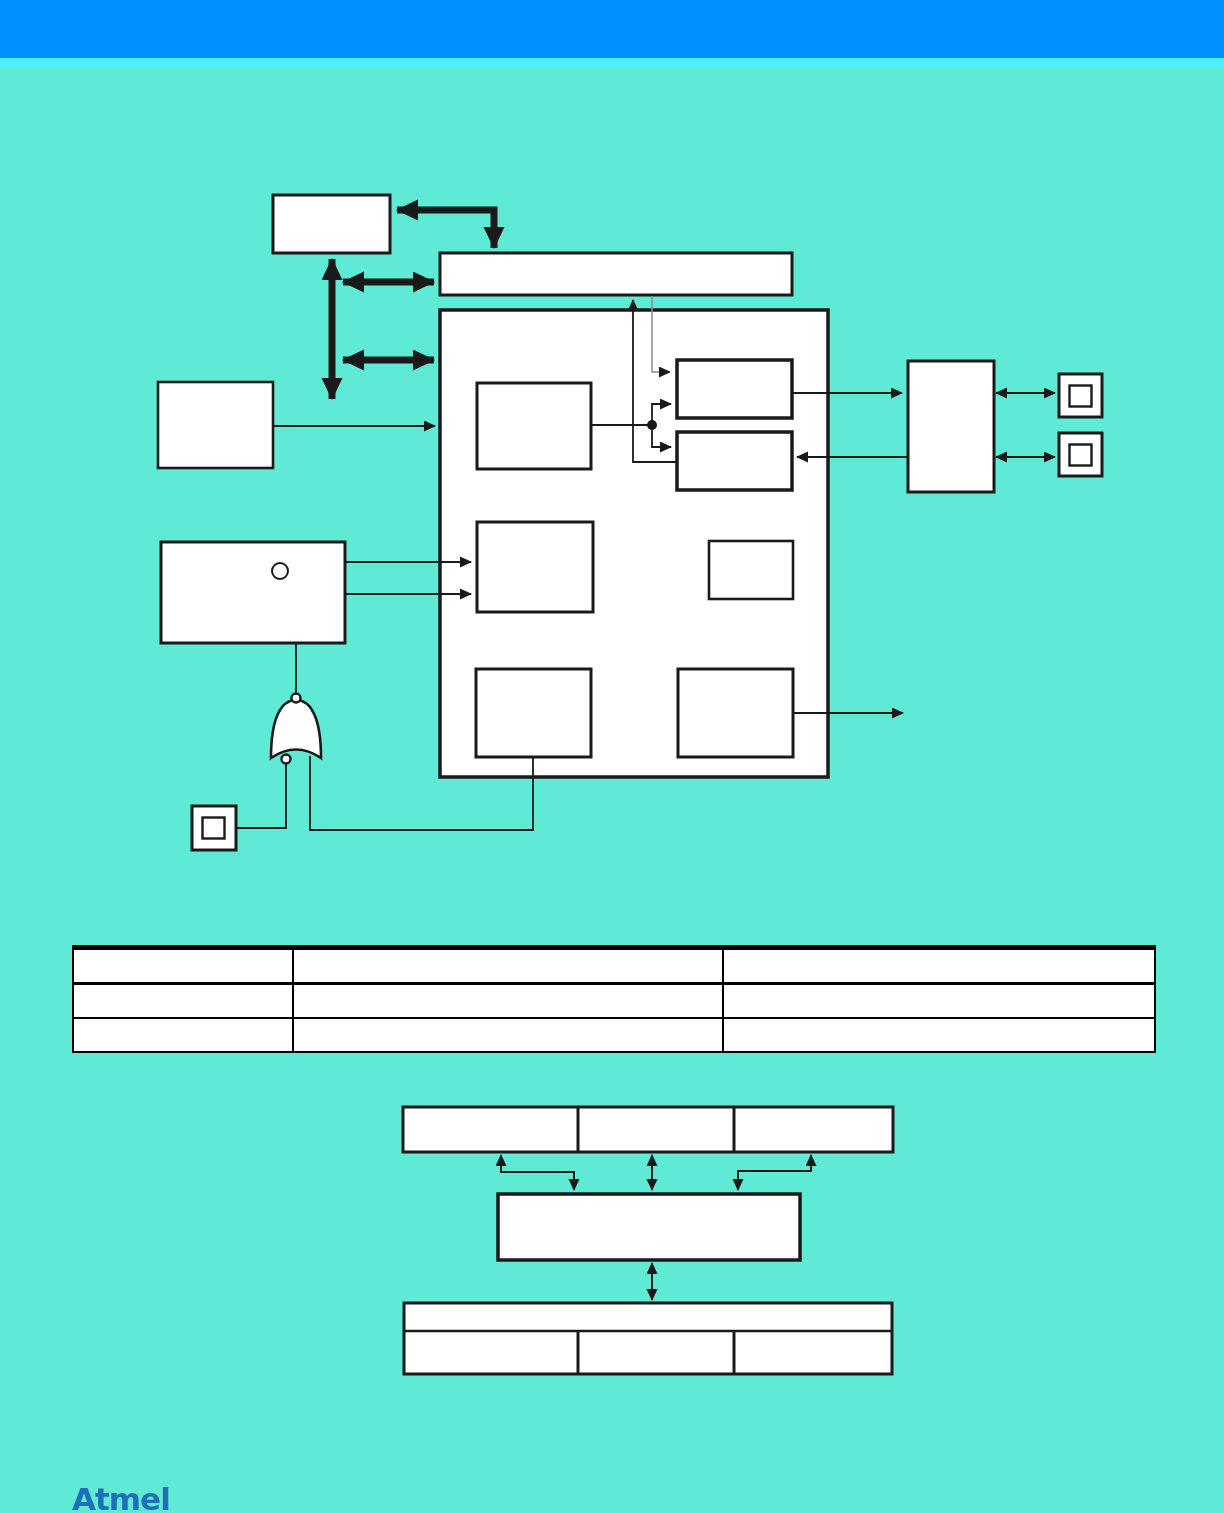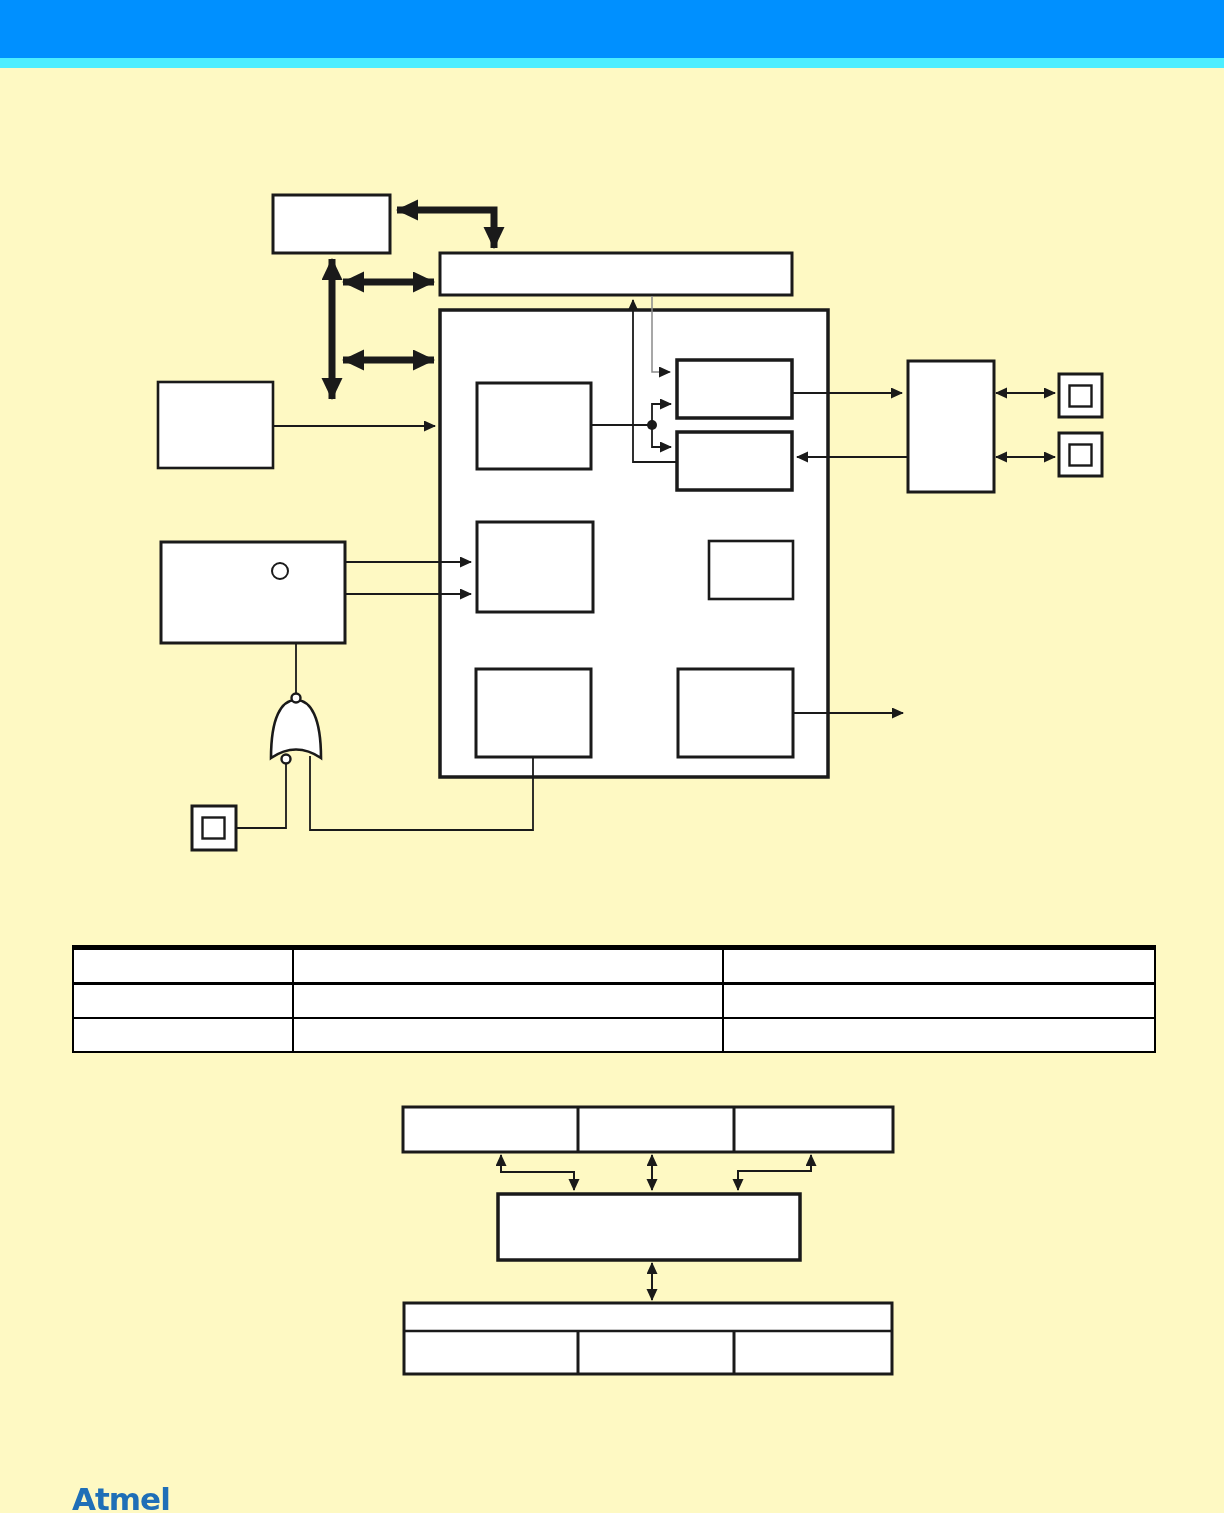--- a/index.html
+++ b/index.html
@@ -1,16 +1,16 @@
 <!DOCTYPE html>
 <html><head>
 <meta charset="utf-8">
 <style>
   html,body{margin:0;padding:0;background:#ffffff;}
-  #page{position:relative;width:1224px;height:1513px;background:#fef9c3;overflow:hidden;
+  #page{position:relative;width:1224px;height:1513px;background:#5eead4;overflow:hidden;
         font-family:"Liberation Sans", sans-serif;}
   .abs{position:absolute;}
   
   #hdr-bar{left:0;top:0;width:1224px;height:58px;background:#0090ff;}
   #hdr-strip{left:0;top:58px;width:1224px;height:10px;background:#4deeff;}
   
   svg{display:block;}
   .box{fill:#ffffff;stroke:#1a1a1a;}
   .ln{fill:none;stroke:#1a1a1a;}
   .lng{fill:none;stroke:#8a8a8a;}

